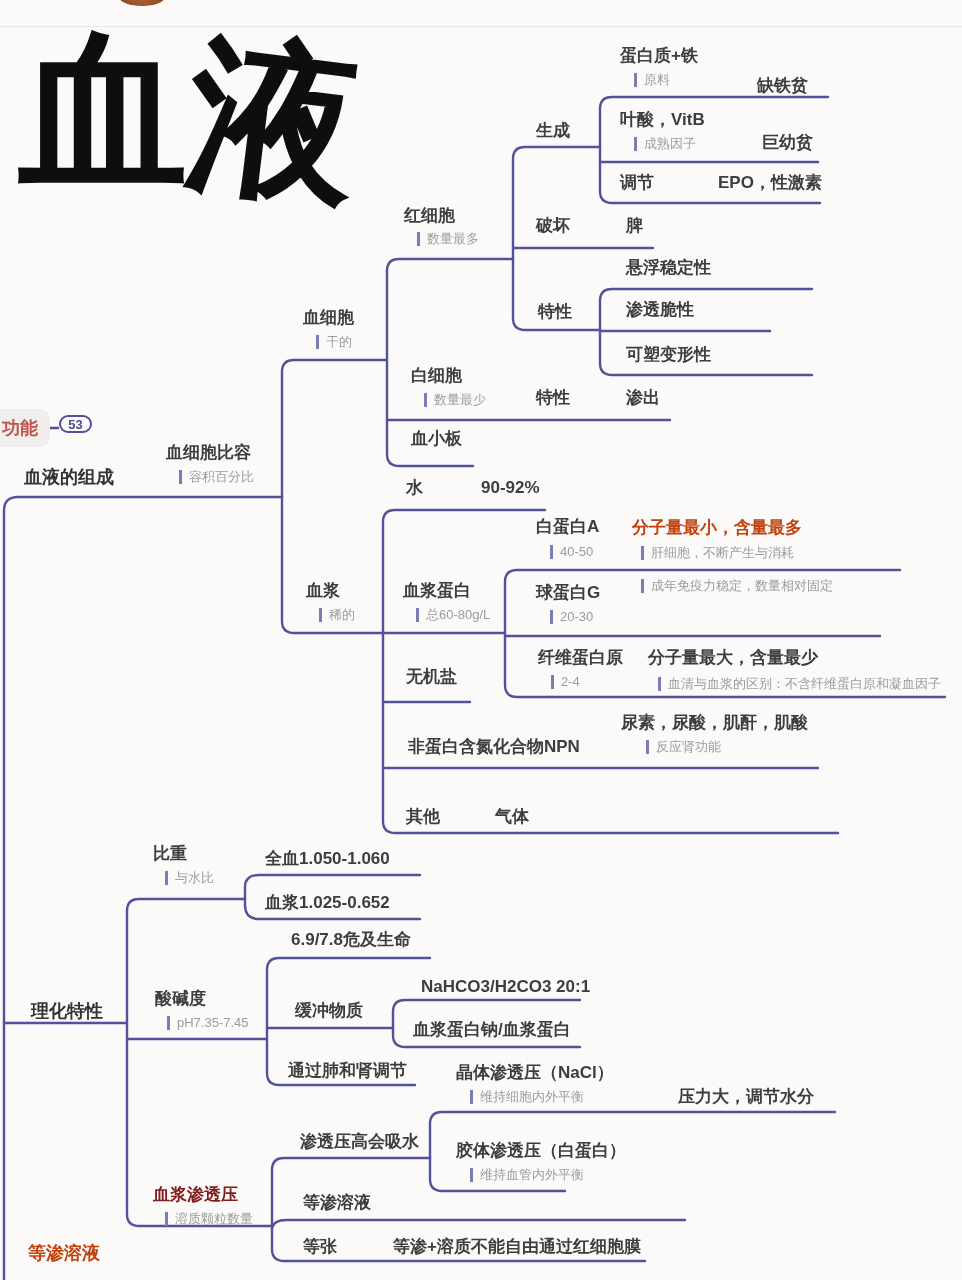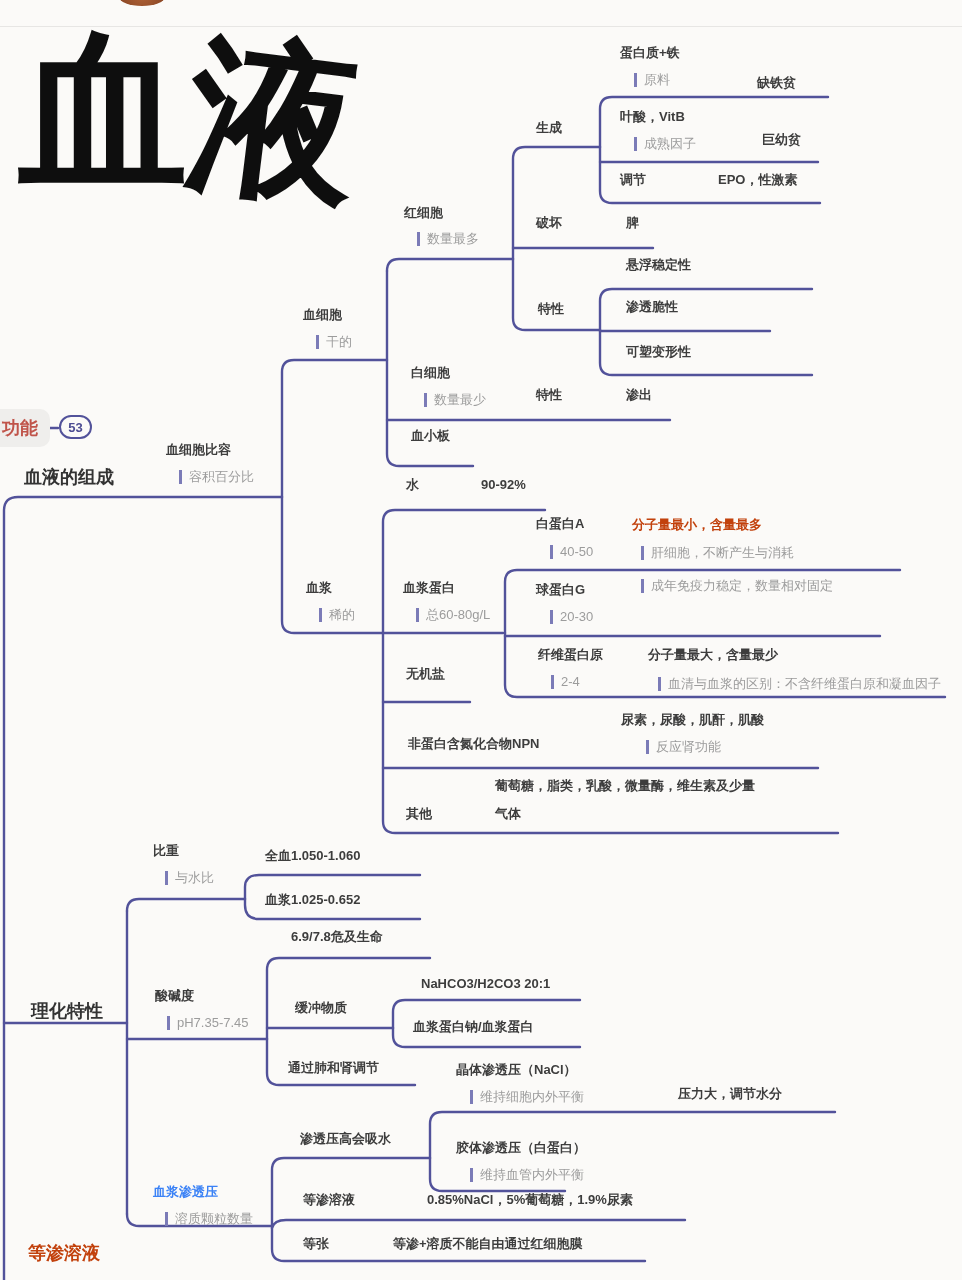--- a/index.html
+++ b/index.html
@@ -6,30 +6,30 @@
   body{width:962px;height:1280px;position:relative;overflow:hidden;
        background:#fbfaf8;font-family:"Liberation Sans","DejaVu Sans",sans-serif;}
   .stage{position:absolute;inset:0;}
   .topline{position:absolute;left:0;top:26px;width:962px;height:1px;background:#e7e6e4;}
   .avatar{position:absolute;left:119px;top:-13px;width:46px;height:19px;border-radius:50%;
           background:radial-gradient(circle at 50% 30%, #b4663a 0%, #8f4a27 80%);}
   .title{position:absolute;left:18px;top:16px;font-size:170px;line-height:1.12;
          font-weight:900;color:#0e0e0e;letter-spacing:2px;white-space:nowrap;}
   .title .c2{display:inline-block;transform:rotate(7deg) translateY(10px);}
   svg.wires{position:absolute;left:0;top:0;}
-  .n{position:absolute;font-size:13px;font-weight:600;color:#3d3d3d;white-space:nowrap;line-height:1.25;}
+  .n{position:absolute;font-size:17px;font-weight:600;color:#3d3d3d;white-space:nowrap;line-height:1.25;}
   .lg{font-size:18px;font-weight:700;color:#333;}
   .sub{position:absolute;font-size:13px;font-weight:400;color:#9c9c9c;white-space:nowrap;
        border-left:3px solid #7b7bb7;padding-left:7px;line-height:14px;}
   .rd{color:#c2410c;}
-  .or{color:#3b82f6;text-align:center;}
+  .or{color:#7f1d1d;text-align:center;}
   .func-box{position:absolute;left:-16px;top:409px;width:66px;height:38px;background:#efeeec;
             border-radius:10px;display:flex;align-items:center;}
   .func-box span{margin-left:18px;font-size:18px;font-weight:700;color:#c0544a;}
-  .badge{position:absolute;left:59px;top:415px;width:33px;height:24px;border:2.5px solid #52529a;
+  .badge{position:absolute;left:59px;top:415px;width:33px;height:18px;border:2.5px solid #52529a;
          border-radius:14px;box-sizing:border-box;display:flex;align-items:center;justify-content:center;
          font-size:13px;font-weight:700;color:#4c4c92;background:#fbfaf8;}
 </style>
 </head>
 <body>
 
 <div class="stage">
 
   <div class="avatar"></div>
   <div class="topline"></div>
@@ -142,21 +142,20 @@
   <div class="n" style="left:648px;top:647px">分子量最大，含量最少</div>
   <div class="sub" style="left:658px;top:677px">血清与血浆的区别：不含纤维蛋白原和凝血因子</div>
 
   <div class="n" style="left:406px;top:666px">无机盐</div>
 
   <div class="n" style="left:408px;top:736px">非蛋白含氮化合物NPN</div>
   <div class="n" style="left:621px;top:712px">尿素，尿酸，肌酐，肌酸</div>
   <div class="sub" style="left:646px;top:740px">反应肾功能</div>
 
   <div class="n" style="left:406px;top:806px">其他</div>
-  <div class="n" style="left:495px;top:778px">葡萄糖，脂类，乳酸，微量酶，维生素及少量</div>
   <div class="n" style="left:495px;top:806px">气体</div>
 
   <div class="n lg" style="left:31px;top:1000px">理化特性</div>
 
   <div class="n" style="left:153px;top:843px">比重</div>
   <div class="sub" style="left:165px;top:871px">与水比</div>
   <div class="n" style="left:265px;top:848px">全血1.050-1.060</div>
   <div class="n" style="left:265px;top:892px">血浆1.025-0.652</div>
 
   <div class="n" style="left:155px;top:988px">酸碱度</div>
@@ -173,19 +172,18 @@
 
   <div class="n" style="left:300px;top:1131px">渗透压高会吸水</div>
 
   <div class="n" style="left:456px;top:1140px">胶体渗透压（白蛋白）</div>
   <div class="sub" style="left:470px;top:1168px">维持血管内外平衡</div>
 
   <div class="n or" style="left:153px;top:1184px">血浆渗透压</div>
   <div class="sub" style="left:165px;top:1212px">溶质颗粒数量</div>
 
   <div class="n" style="left:303px;top:1192px">等渗溶液</div>
-  <div class="n" style="left:427px;top:1192px">0.85%NaCl，5%葡萄糖，1.9%尿素</div>
   <div class="n" style="left:303px;top:1236px">等张</div>
   <div class="n" style="left:393px;top:1236px">等渗+溶质不能自由通过红细胞膜</div>
 
   <div class="n lg rd" style="left:28px;top:1242px">等渗溶液</div>
 
 </div>
 
 </body></html>

